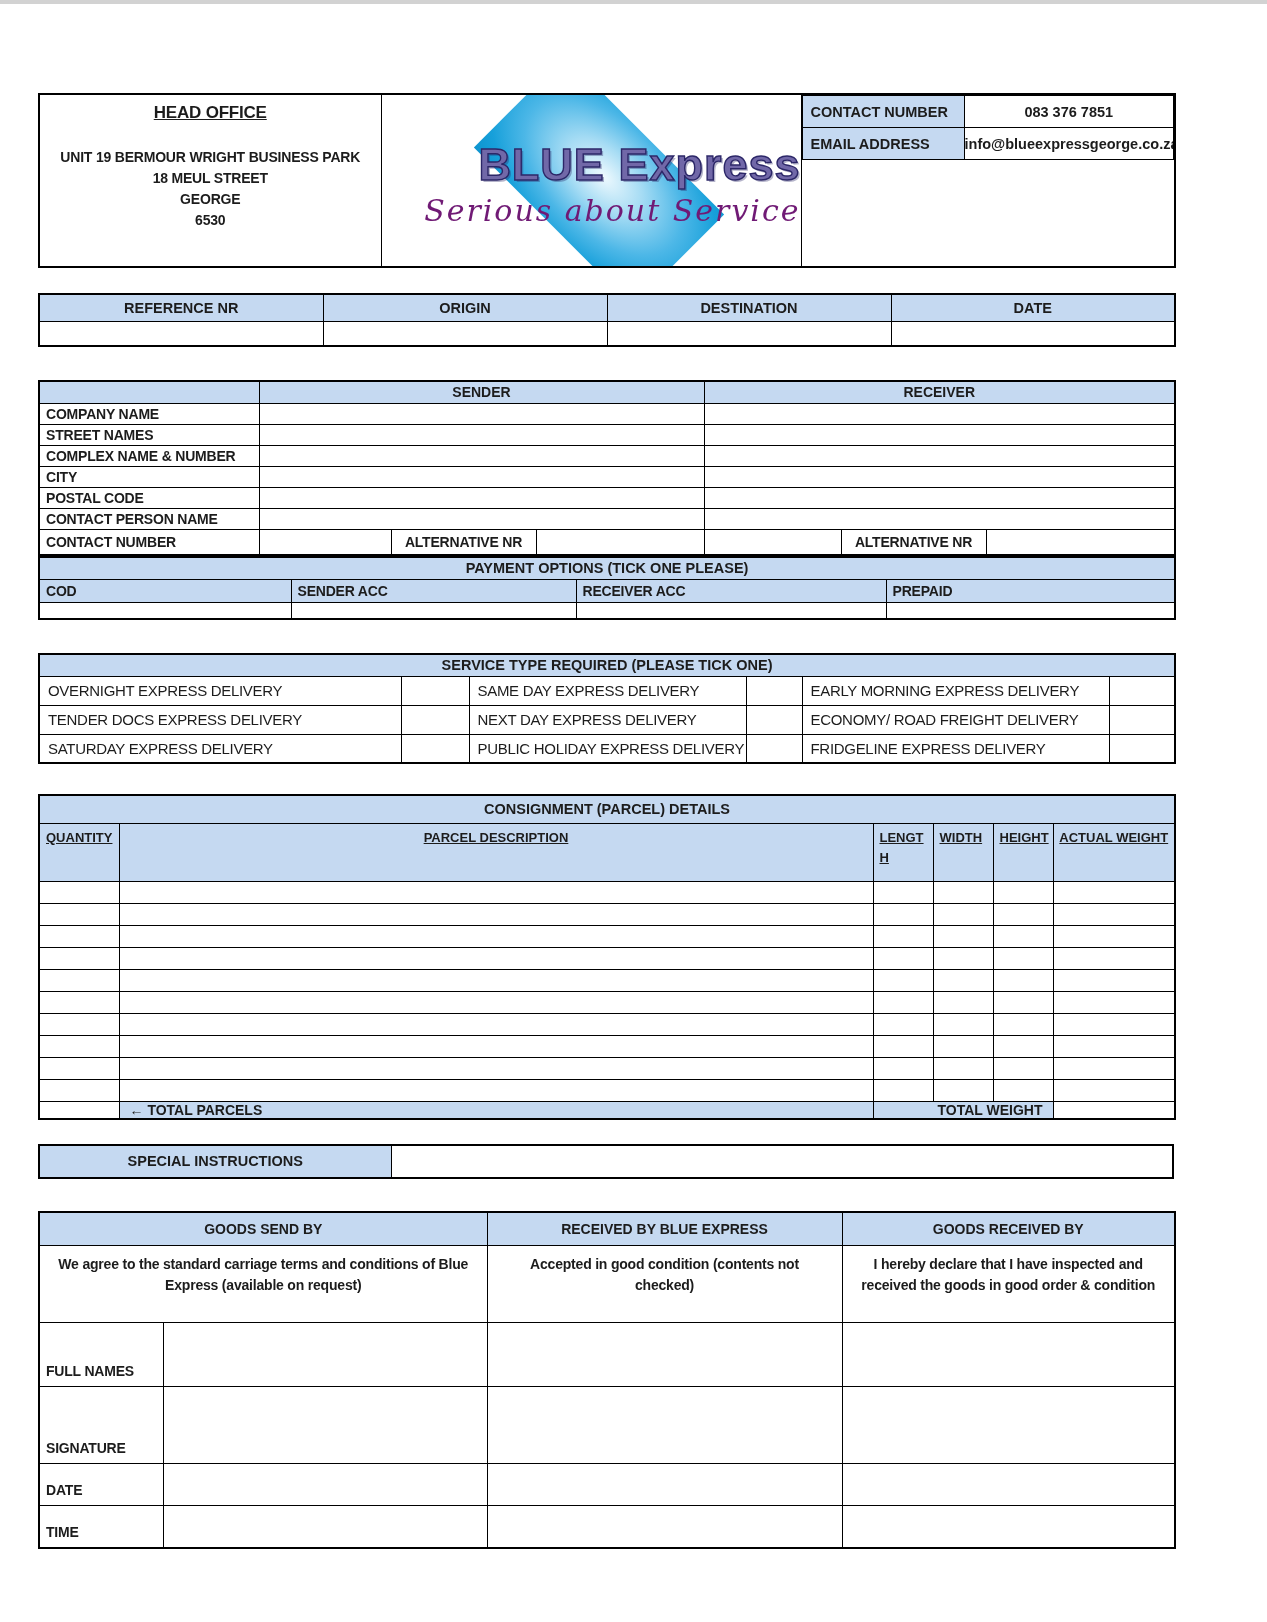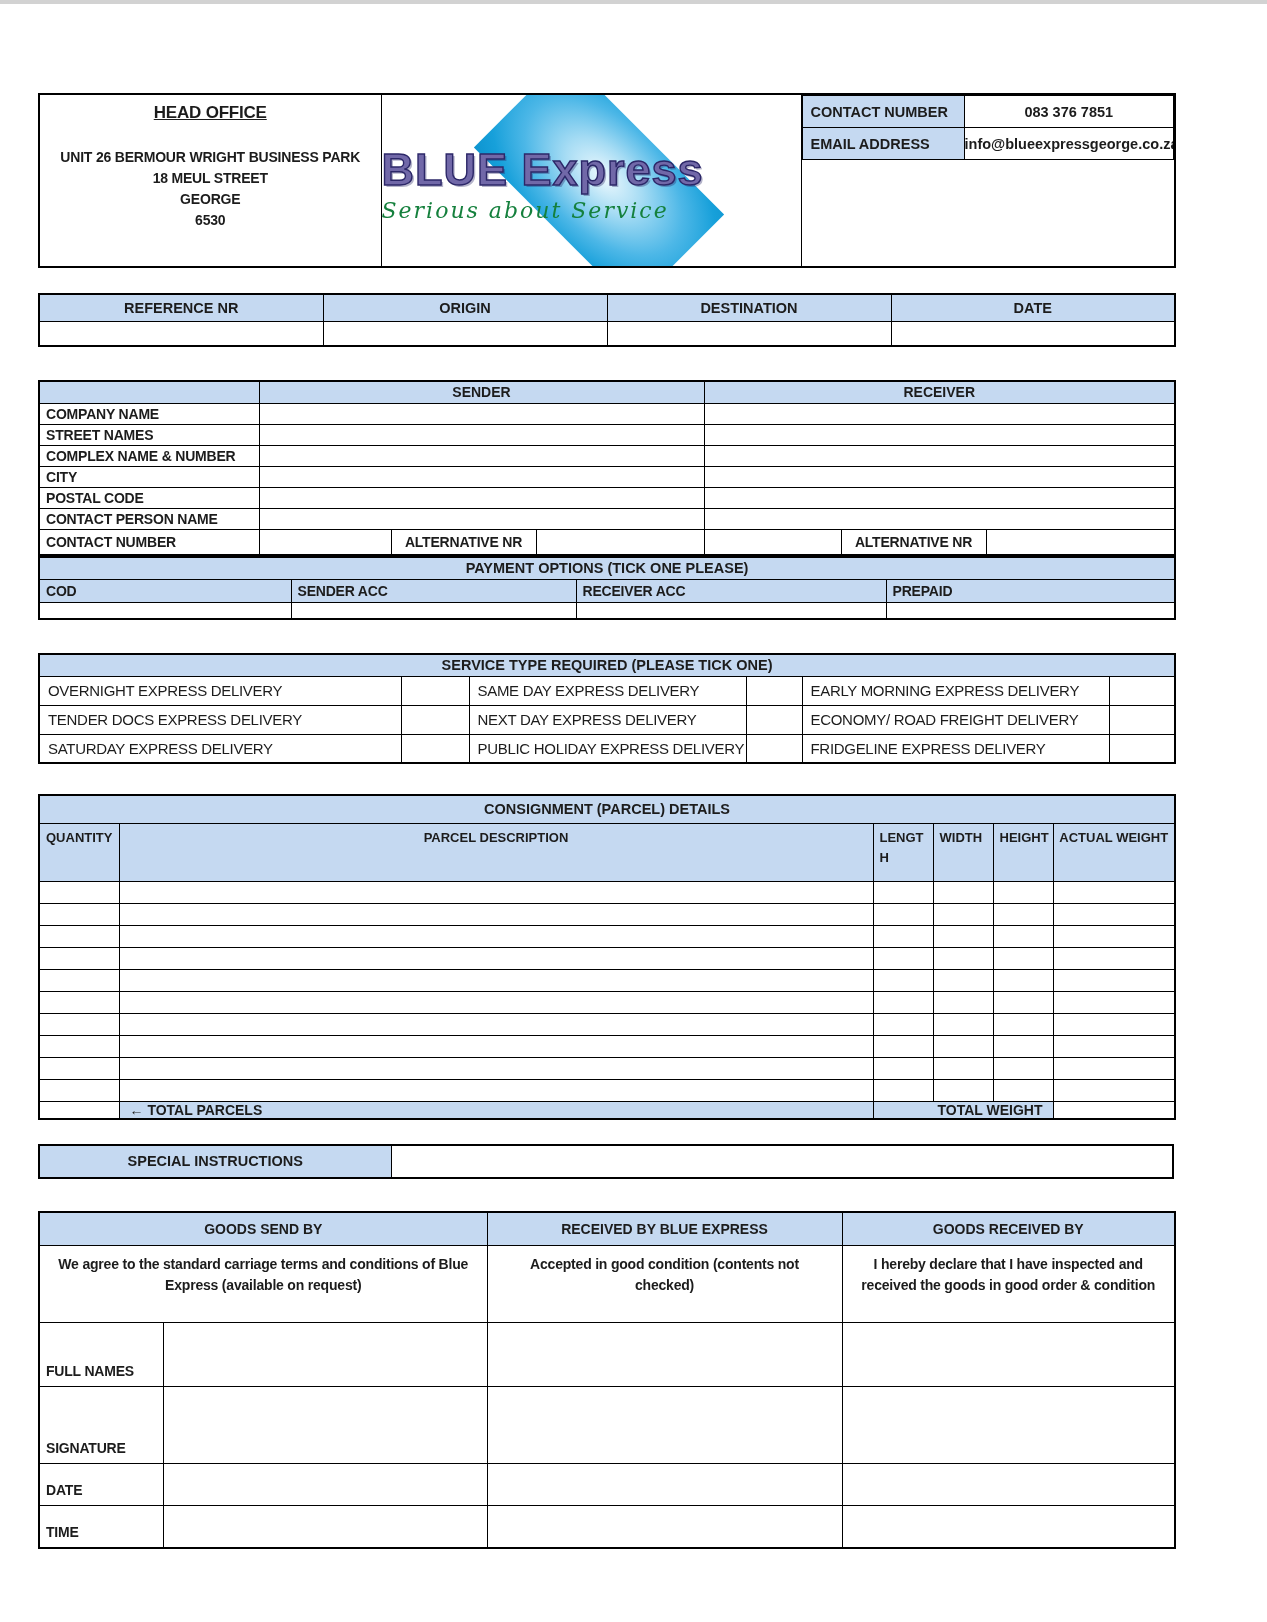--- a/index.html
+++ b/index.html
@@ -26,29 +26,29 @@
   .addr { margin-top:24px; font-size:14px; font-weight:bold; line-height:21px; letter-spacing:-0.2px; }
   .hdr-logo { width:420px; position:relative; padding:0; }
   .logo-wrap { position:relative; width:100%; height:171px; overflow:hidden; }
   .diamond {
     position:absolute; left:52%; top:50%;
     width:158px; height:158px;
     transform:translate(-50%,-50%) rotate(45deg) scale(1.42,0.82);
     background:radial-gradient(circle at 50% 45%, #eef9fe 0%, #a6dcf4 28%, #4cb7e7 58%, #17a0da 82%, #0d94cf 100%);
   }
   .logo-text { position:absolute; left:0; top:0; width:100%; height:100%;
-    display:flex; flex-direction:column; justify-content:center; align-items:flex-start; }
+    display:flex; flex-direction:column; justify-content:center; align-items:flex-end; }
   .brand {
     font-size:45px; font-weight:bold; letter-spacing:1px; white-space:nowrap;
     color:#7168a8; -webkit-text-stroke:1.4px #2c2768;
     text-shadow:2px 2px 0 rgba(44,39,104,0.35); margin-top:6px;
   }
   .tagline {
     font-family:"DejaVu Serif", serif; font-style:italic;
-    font-size:22px; color:#15803d; margin-top:2px; letter-spacing:2px; white-space:nowrap;
+    font-size:30px; color:#701a75; margin-top:2px; letter-spacing:2px; white-space:nowrap;
   }
   .hdr-right { width:374px; vertical-align:top; padding:0; }
   .contact-tbl { width:100%; }
   .contact-tbl td { height:32px; font-size:14.5px; }
   .contact-lbl { width:162px; padding-left:8px; font-weight:bold; }
   .contact-val { text-align:center; font-weight:bold; font-size:15px; }
 
   
   .ref-table { margin-top:25px; }
   .ref-table td { width:284px; }
@@ -73,21 +73,21 @@
   
   .svc-table { margin-top:33px; }
   .svc-title td { height:22px; font-size:14.5px; }
   .svc-row td { height:29px; font-size:15px; letter-spacing:-0.3px; }
   .svc-lbl { padding-left:8px; }
 
   
   .con-table { margin-top:30px; }
   .con-title td { height:28px; font-size:14.5px; }
   .con-head td { font-size:13px; font-weight:bold; line-height:1.55;
-    word-break:break-all; padding:4px 0 4px 6px; vertical-align:top; height:58px; }
+    word-break:break-all; padding:4px 0 4px 6px; vertical-align:top; height:58px;text-decoration:underline; }
   .con-head .ctr { padding-left:0; }
   .con-body td { height:22px; }
   .con-total td { height:16px; font-size:14px; }
   .total-parcels { padding-left:10px; font-weight:bold; }
   .total-weight { text-align:right; padding-right:10px; font-weight:bold; }
 
   
   .si-table { margin-top:24px; }
   .si-table td { height:33px; font-size:14.5px; }
   .si-lbl { width:352px; }
@@ -110,21 +110,21 @@
 <div class="top-strip"></div>
 
 <div class="sheet">
 
   <table class="sect hdr-table">
     <tbody>
         <tr>
       <td class="hdr-left">
         <div class="head-office">HEAD OFFICE</div>
         <div class="addr">
-          <div>UNIT 26 BERMOUR WRIGHT BUSINESS PARK</div>
+          <div>UNIT 19 BERMOUR WRIGHT BUSINESS PARK</div>
           <div>18 MEUL STREET</div>
           <div>GEORGE</div>
           <div>6530</div>
         </div>
       </td>
       <td class="hdr-logo">
         <div class="logo-wrap">
           <div class="diamond"></div>
           <div class="logo-text">
             <div class="brand">BLUE Express</div>

